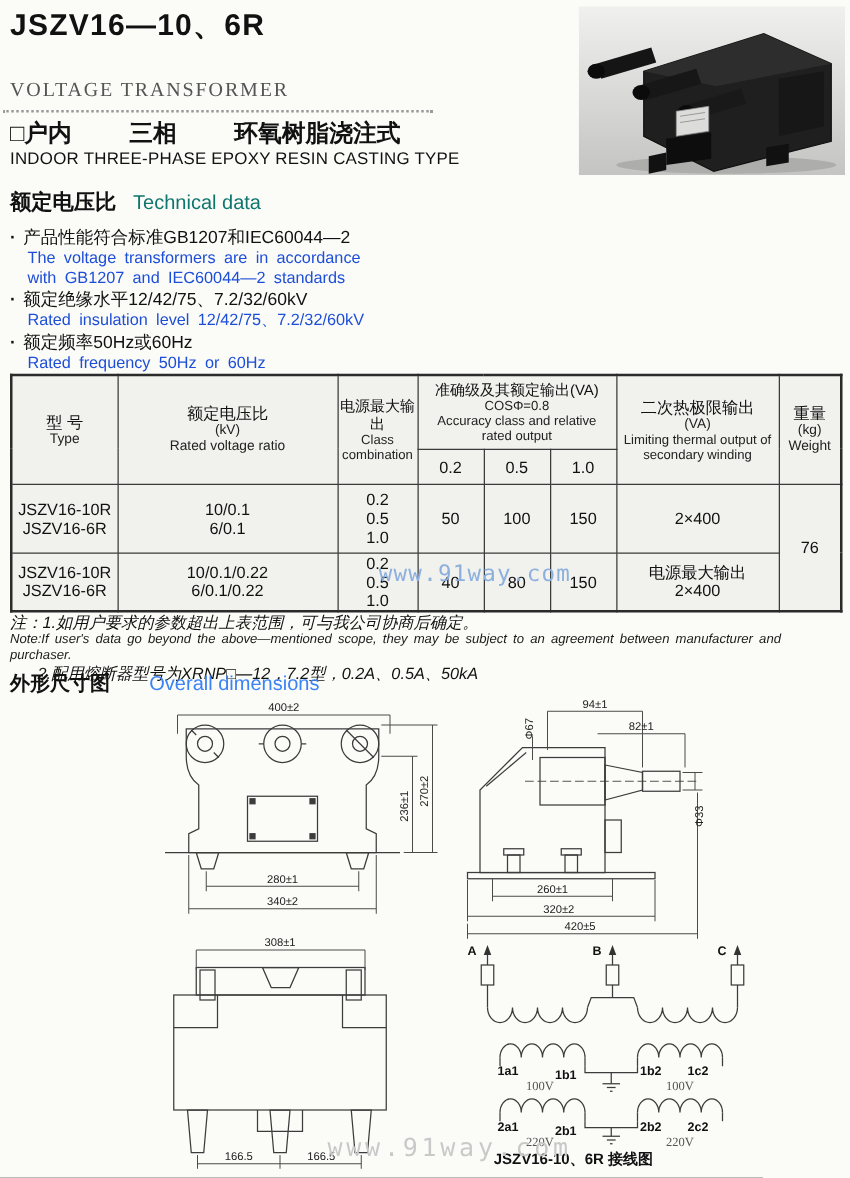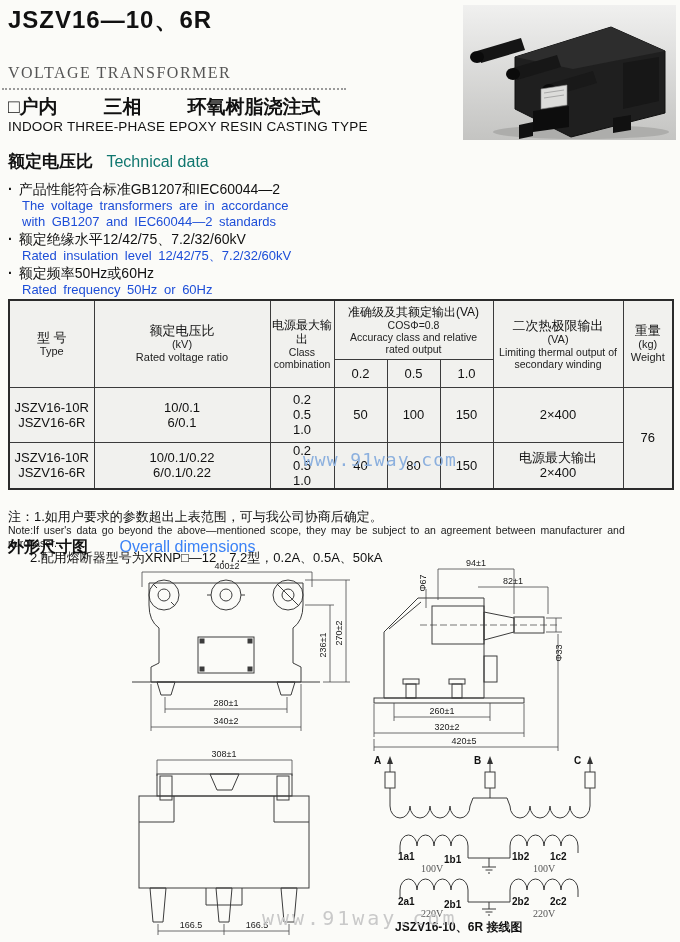--- a/index.html
+++ b/index.html
@@ -32,21 +32,21 @@
   .h1row{height:59px;} .h2row{height:28px;} .b1row{height:55px;} .b2row{height:46px;}
   .cn13{font-size:13px;line-height:15px;} .cn12{font-size:12px;line-height:14px;}
   .en11{font-size:11px;line-height:13px;color:#222;} .en10{font-size:10.5px;line-height:12px;color:#222;}
   .v13{font-size:13px;line-height:15px;} .typecell{text-align:left;padding-left:15px;}
   
   .wm-blue{left:303px;top:449px;font-family:"DejaVu Sans Mono","Liberation Mono",monospace;
            font-size:18px;color:#8cb0de;letter-spacing:1px;z-index:5;}
   .wm-gray{left:262px;top:906px;font-family:"DejaVu Sans Mono","Liberation Mono",monospace;
            font-size:20px;color:#c9c9c9;letter-spacing:3px;z-index:5;}
   
-  .notes{left:8px;top:509px;width:668px;}
+  .notes{left:8px;top:490px;width:668px;font-style:italic;}
   .ncn{font-size:13px;line-height:15px;}
   .nen{font-size:10.5px;line-height:13px;word-spacing:2px;color:#1a1a1a;}
   .ncn2{font-size:13px;line-height:15px;margin-left:22px;}
   
   .dims-h{left:8px;top:537px;}
   .dims-h .cn{font-size:16px;font-weight:bold;margin-top:28px;}
   .dims-h .en{font-size:16px;color:#3b82f6;margin-left:27px;}
   .drw{position:absolute;}
   .drw text{font-family:"Liberation Sans","DejaVu Sans",sans-serif;}
   .caption{left:395px;top:919px;font-size:12px;font-weight:600;}

